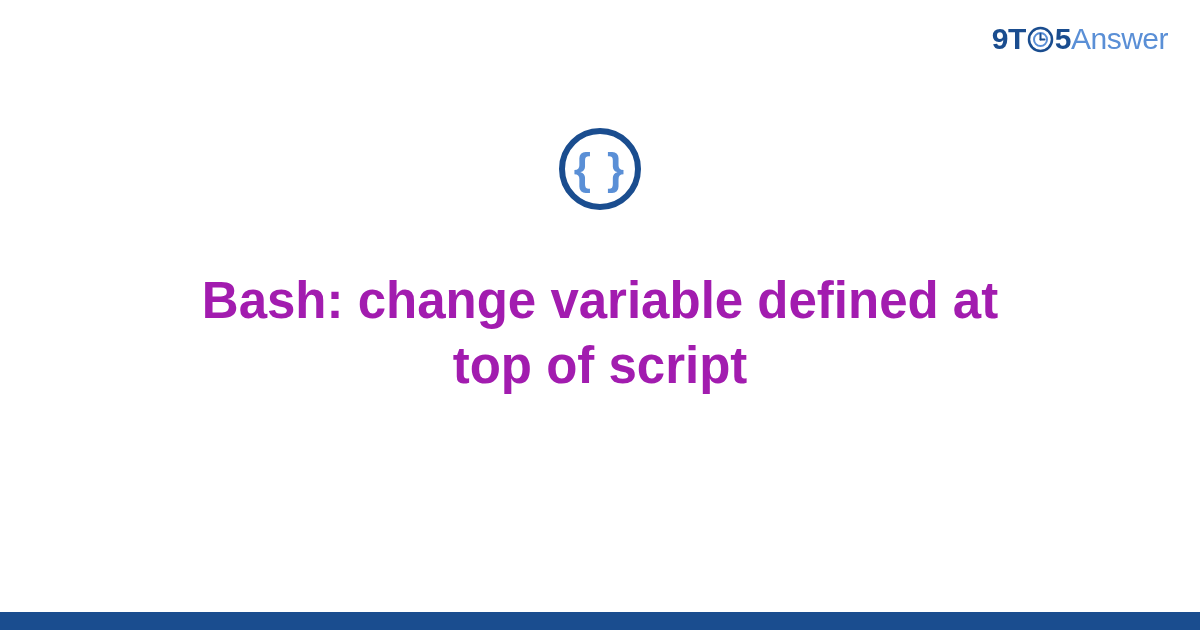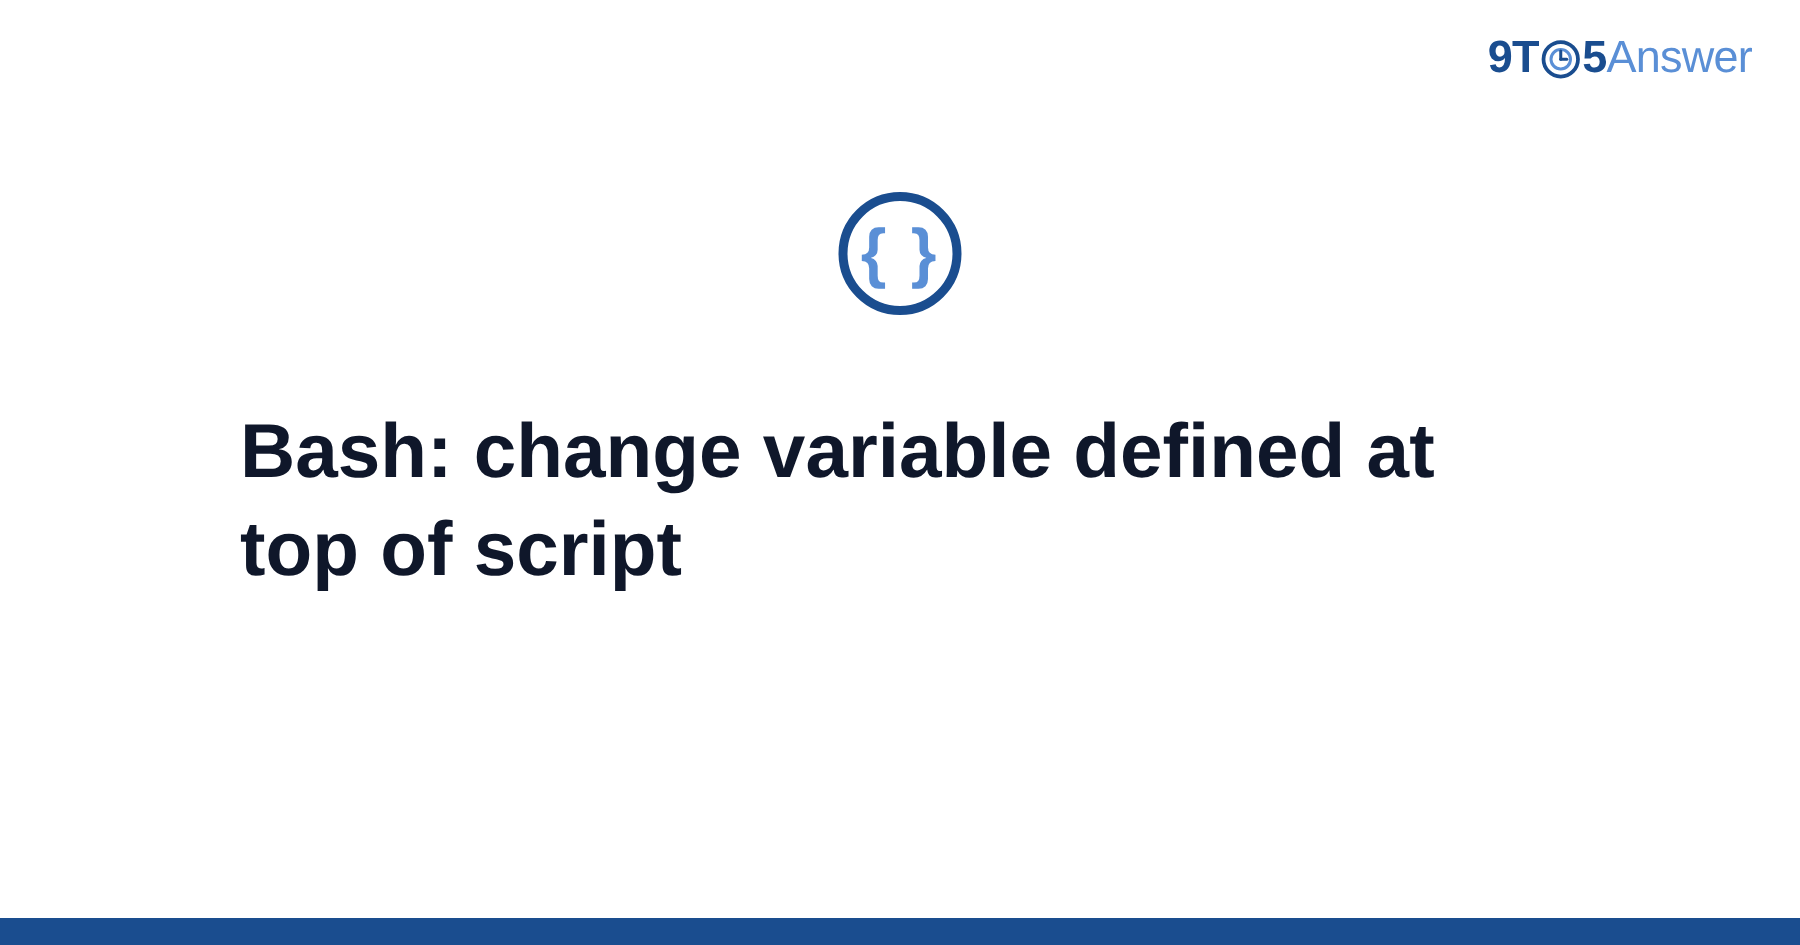--- a/index.html
+++ b/index.html
@@ -68,21 +68,22 @@
     .braces-inner {
       font-size: 44px;
       font-weight: 700;
       color: #5a8fd6;
       letter-spacing: 2px;
       line-height: 1;
     }
     .title {
       font-size: 51px;
       font-weight: 700;
-      color: #0f172a;
+      color: #a21caf;
+      text-align: center;
       line-height: 1.28;
       max-width: 960px;
       padding: 0 40px;
     }
     .bottom-bar {
       position: absolute;
       bottom: 0;
       left: 0;
       right: 0;
       height: 18px;

